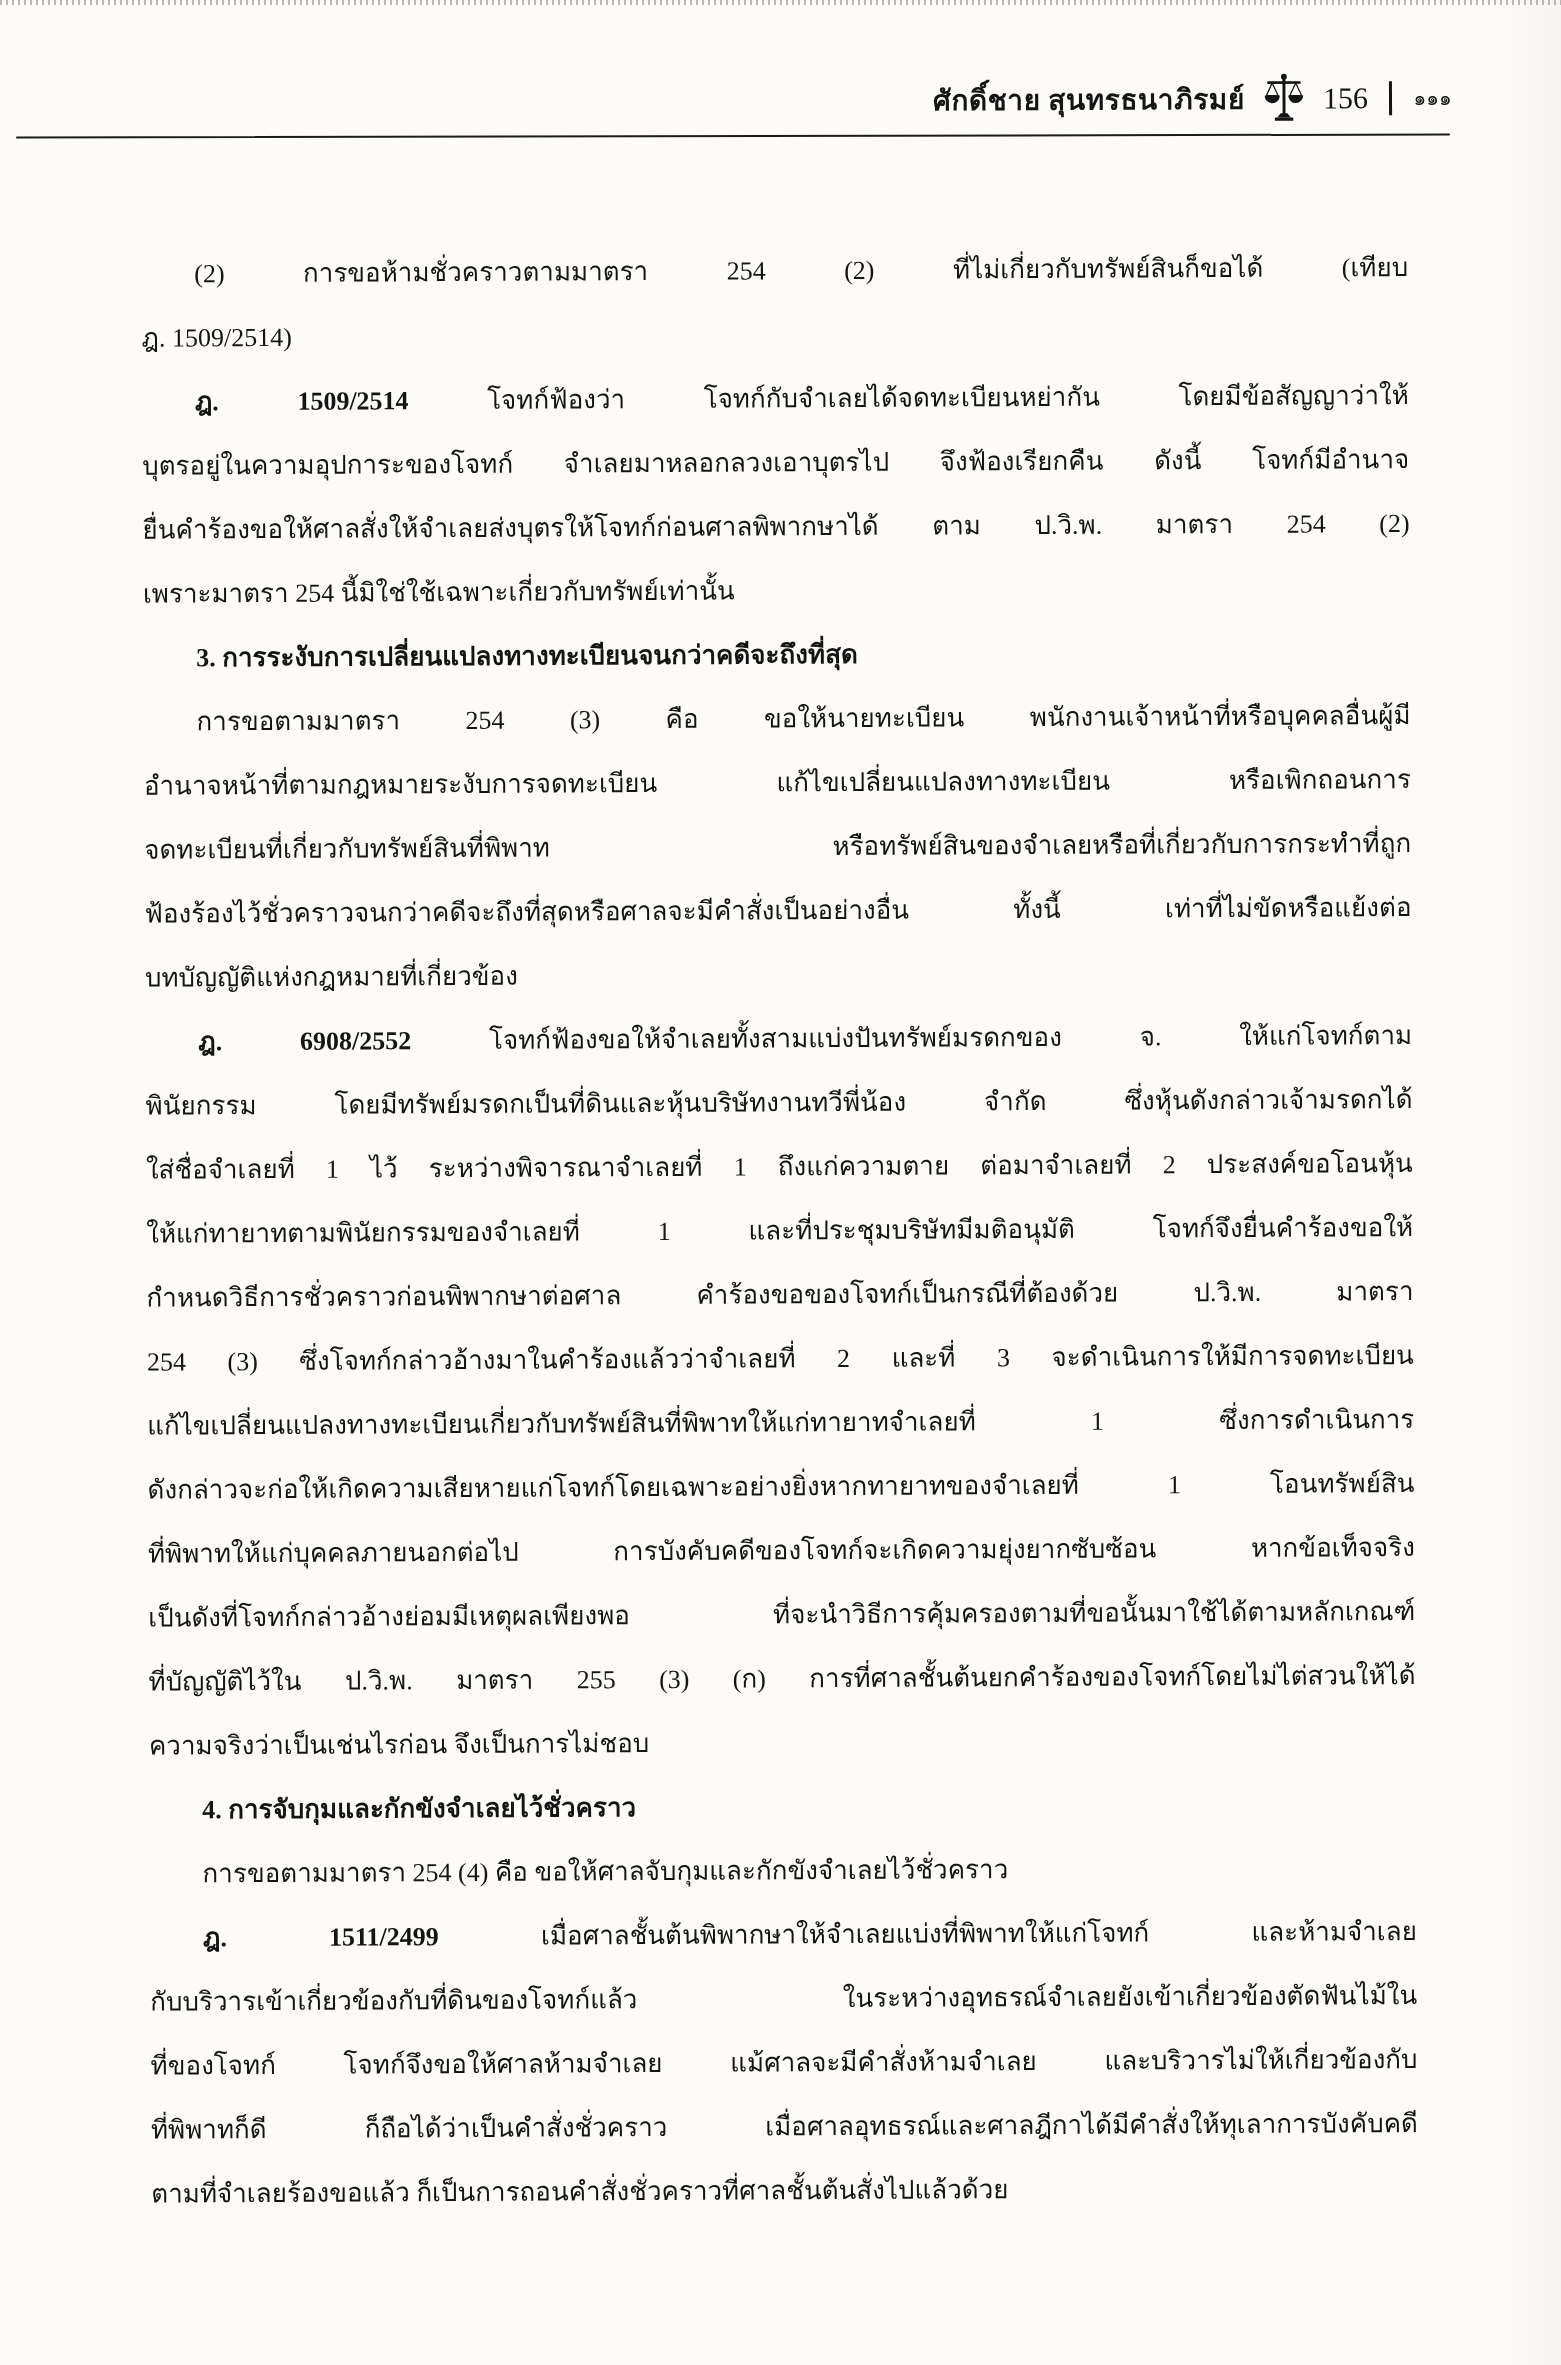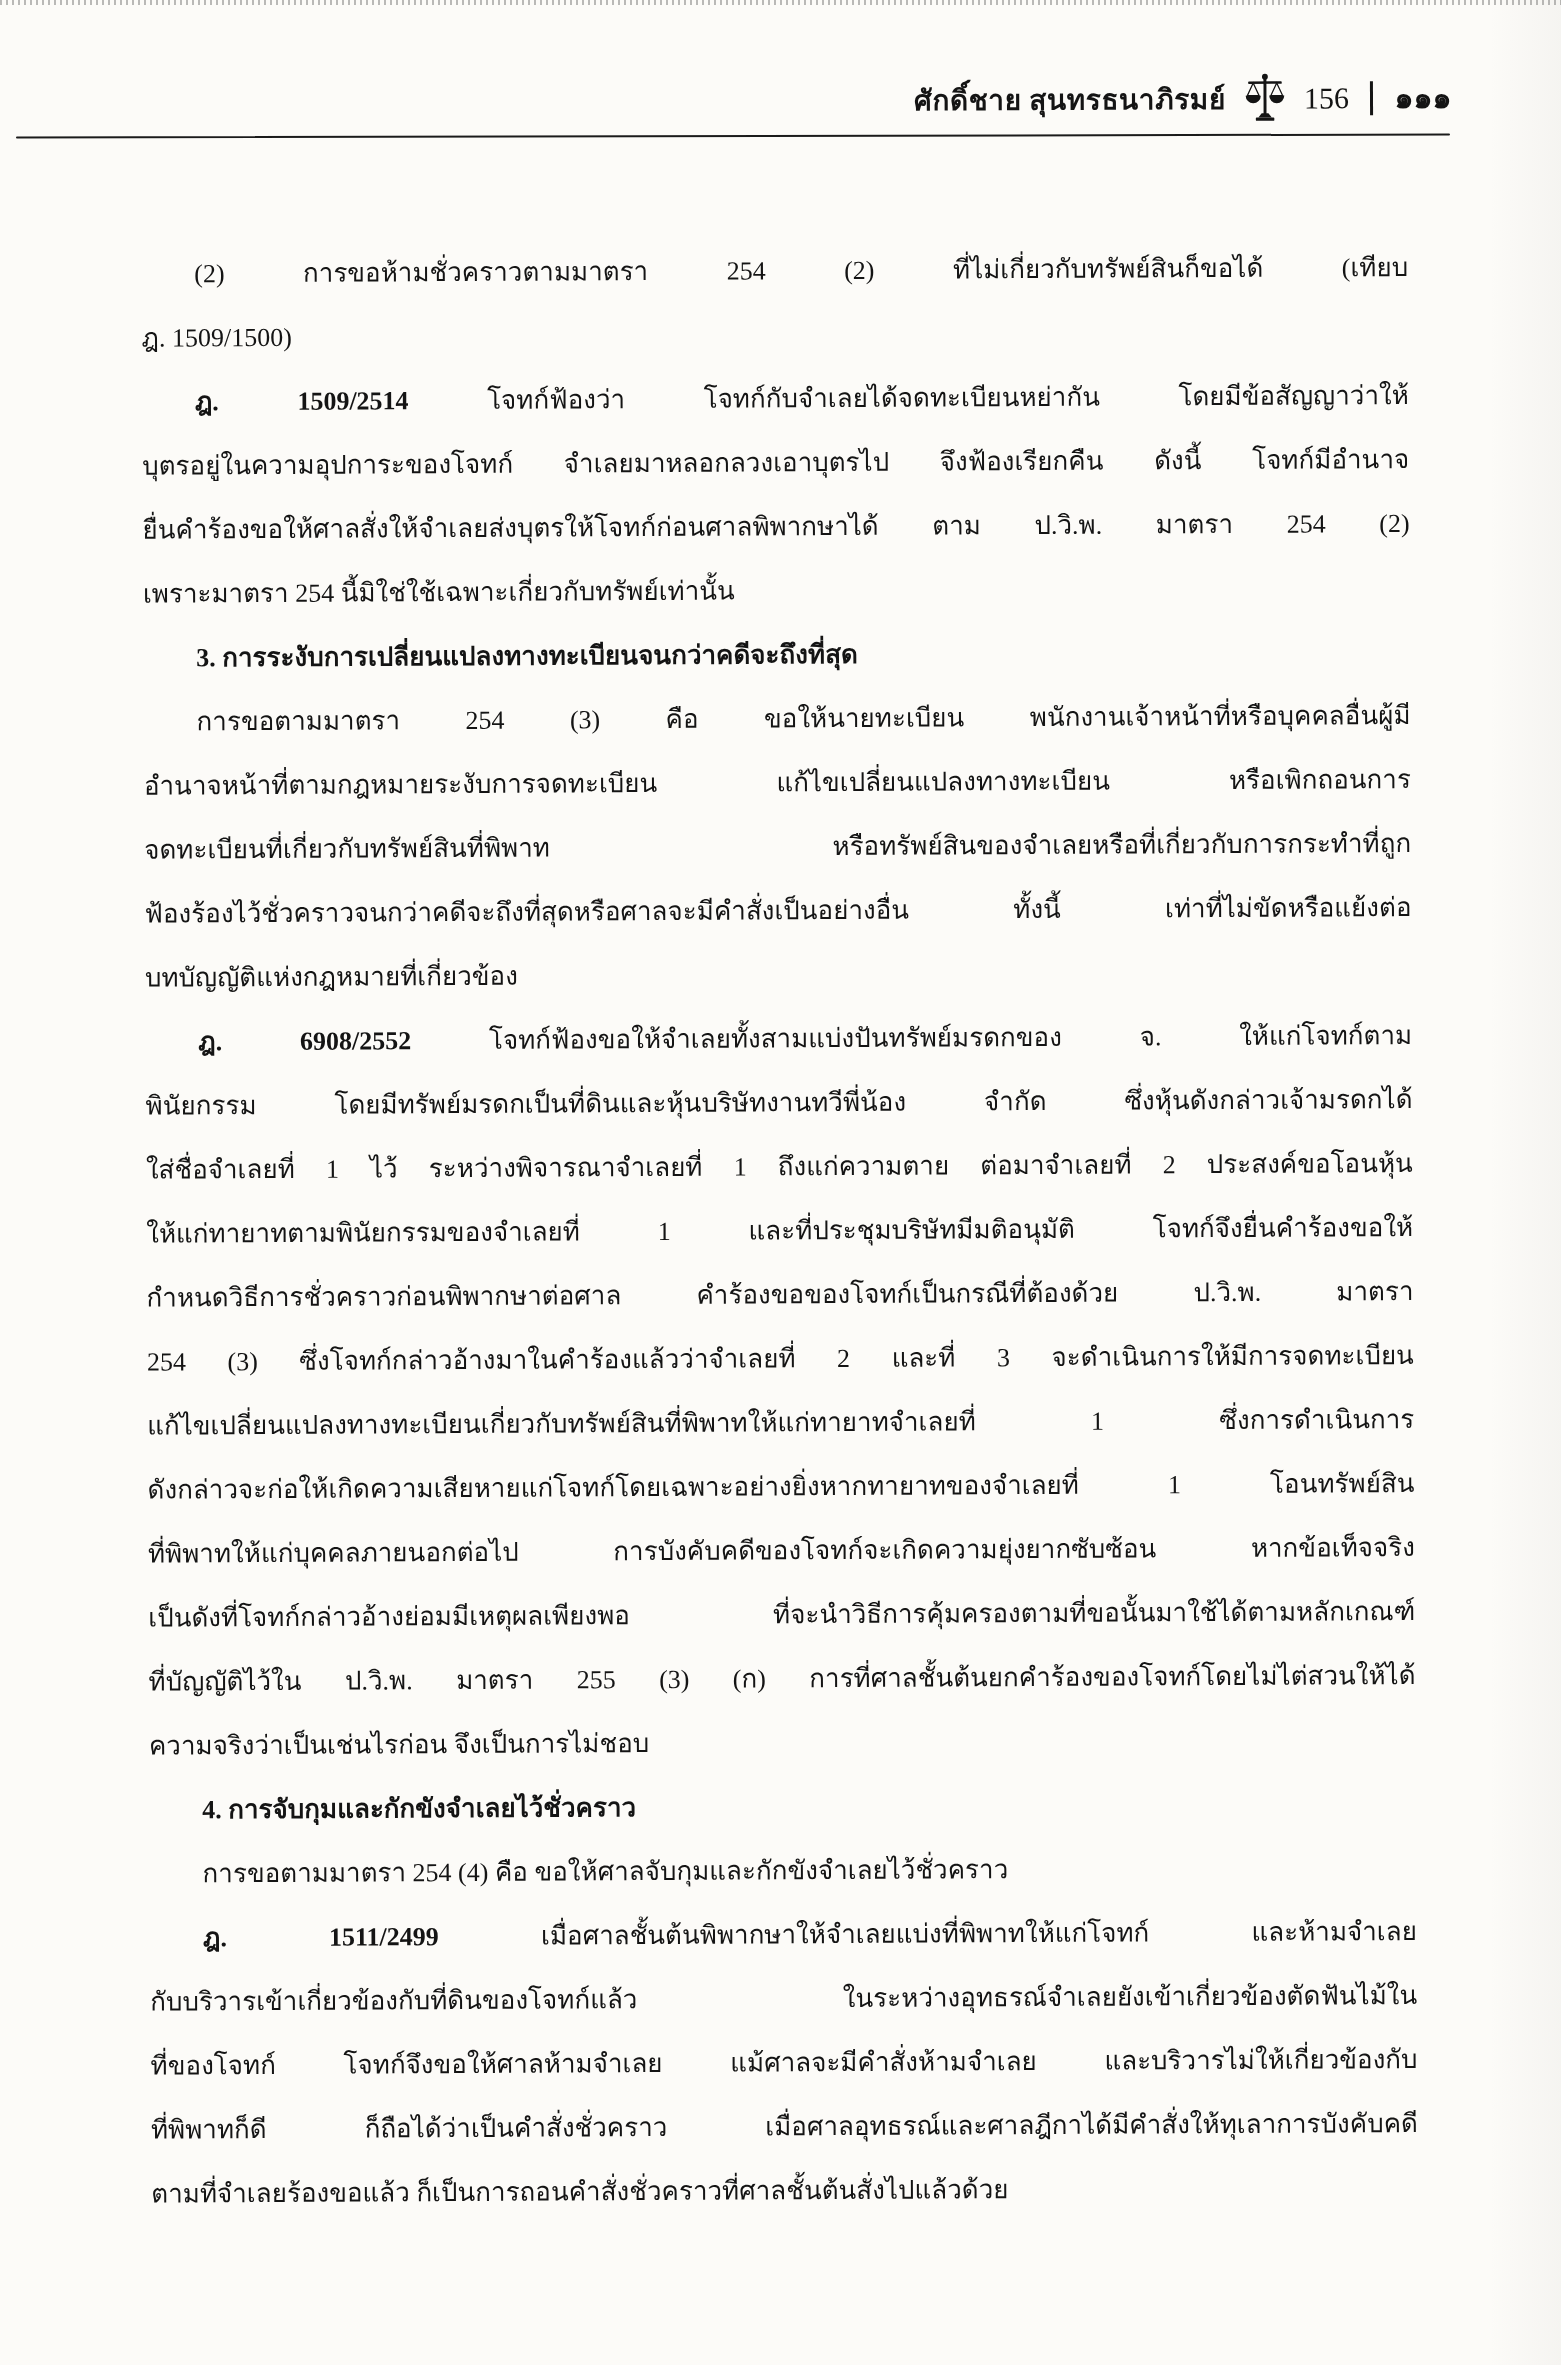--- a/index.html
+++ b/index.html
@@ -21,21 +21,21 @@
   }
   .header{
     position:absolute;top:71px;right:109px;
     display:flex;align-items:center;gap:18px;
     transform:rotate(-0.25deg);
   }
   .author{font-size:28px;font-weight:700;letter-spacing:0.6px;white-space:nowrap;}
   .scales{width:42px;height:55px;display:block;}
   .pagenum{font-size:30px;font-weight:400;white-space:nowrap;}
   .pagebar{display:inline-block;width:2.4px;height:34px;background:#151515;margin:0 3.6px;vertical-align:-6px;}
-  .pagenum-thai{font-size:30px;font-weight:700;white-space:nowrap;}
+  .pagenum-thai{font-size:20px;font-weight:400;white-space:nowrap;}
   .rule{
     position:absolute;top:135px;left:15.6px;width:1434px;height:2.4px;
     background:#1b1b1b;border-radius:1.2px;transform:rotate(-0.12deg);
   }
   .content{
     position:absolute;top:236px;left:141px;width:1267px;
     transform:rotate(-0.3deg);transform-origin:top right;
   }
   .line{
     height:64px;line-height:64px;font-size:26px;
@@ -77,21 +77,21 @@
   </svg>
   <span class="pagenum">156</span>
   <span class="pagebar"></span>
   <span class="pagenum-thai">๑๑๑</span>
 </div>
 
 <div class="rule"></div>
 
 <div class="content">
     <div class="line indent full"><span>(2) การขอห้ามชั่วคราวตามมาตรา 254 (2) ที่ไม่เกี่ยวกับทรัพย์สินก็ขอได้ (เทียบ</span></div>
-    <div class="line"><span>ฎ. 1509/1500)</span></div>
+    <div class="line"><span>ฎ. 1509/2514)</span></div>
     <div class="line indent full"><span class="b">ฎ. 1509/2514</span><span> โจทก์ฟ้องว่า โจทก์กับจำเลยได้จดทะเบียนหย่ากัน โดยมีข้อสัญญาว่าให้</span></div>
     <div class="line full"><span>บุตรอยู่ในความอุปการะของโจทก์ จำเลยมาหลอกลวงเอาบุตรไป จึงฟ้องเรียกคืน ดังนี้ โจทก์มีอำนาจ</span></div>
     <div class="line full"><span>ยื่นคำร้องขอให้ศาลสั่งให้จำเลยส่งบุตรให้โจทก์ก่อนศาลพิพากษาได้ ตาม ป.วิ.พ. มาตรา 254 (2)</span></div>
     <div class="line"><span>เพราะมาตรา 254 นี้มิใช่ใช้เฉพาะเกี่ยวกับทรัพย์เท่านั้น</span></div>
     <div class="line indent"><span class="b">3. การระงับการเปลี่ยนแปลงทางทะเบียนจนกว่าคดีจะถึงที่สุด</span></div>
     <div class="line indent full"><span>การขอตามมาตรา 254 (3) คือ ขอให้นายทะเบียน พนักงานเจ้าหน้าที่หรือบุคคลอื่นผู้มี</span></div>
     <div class="line full"><span>อำนาจหน้าที่ตามกฎหมายระงับการจดทะเบียน แก้ไขเปลี่ยนแปลงทางทะเบียน หรือเพิกถอนการ</span></div>
     <div class="line full"><span>จดทะเบียนที่เกี่ยวกับทรัพย์สินที่พิพาท หรือทรัพย์สินของจำเลยหรือที่เกี่ยวกับการกระทำที่ถูก</span></div>
     <div class="line full"><span>ฟ้องร้องไว้ชั่วคราวจนกว่าคดีจะถึงที่สุดหรือศาลจะมีคำสั่งเป็นอย่างอื่น ทั้งนี้ เท่าที่ไม่ขัดหรือแย้งต่อ</span></div>
     <div class="line"><span>บทบัญญัติแห่งกฎหมายที่เกี่ยวข้อง</span></div>

